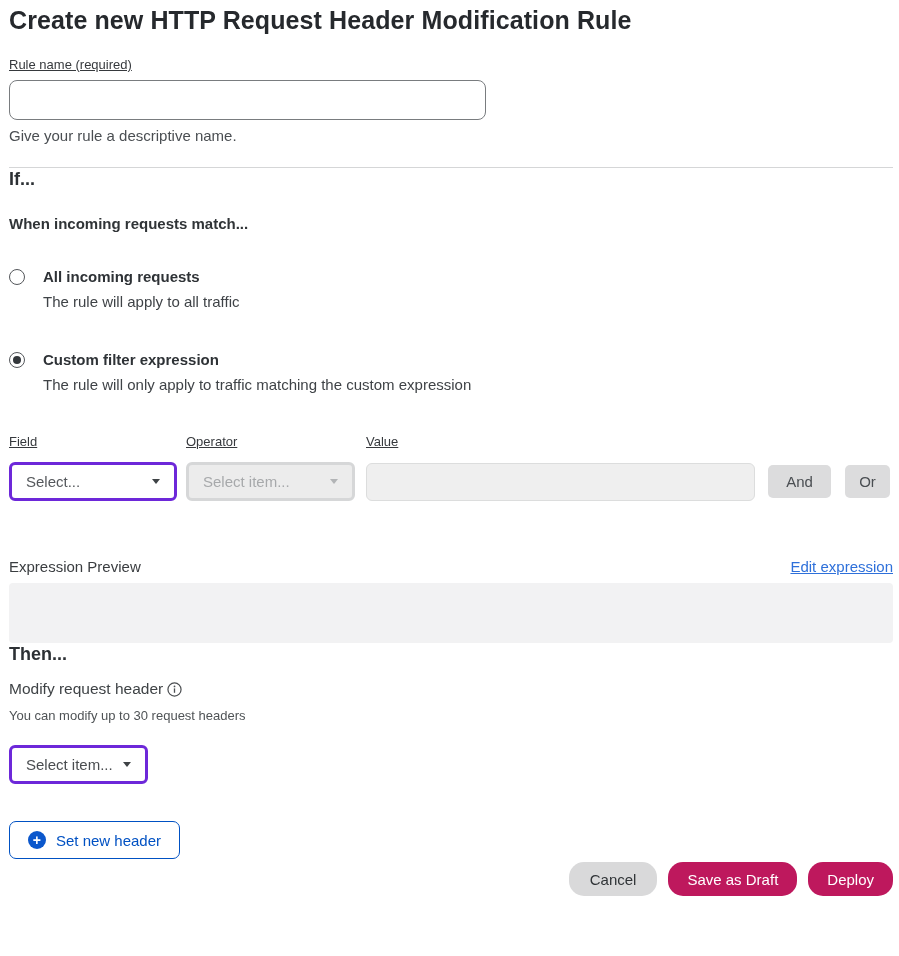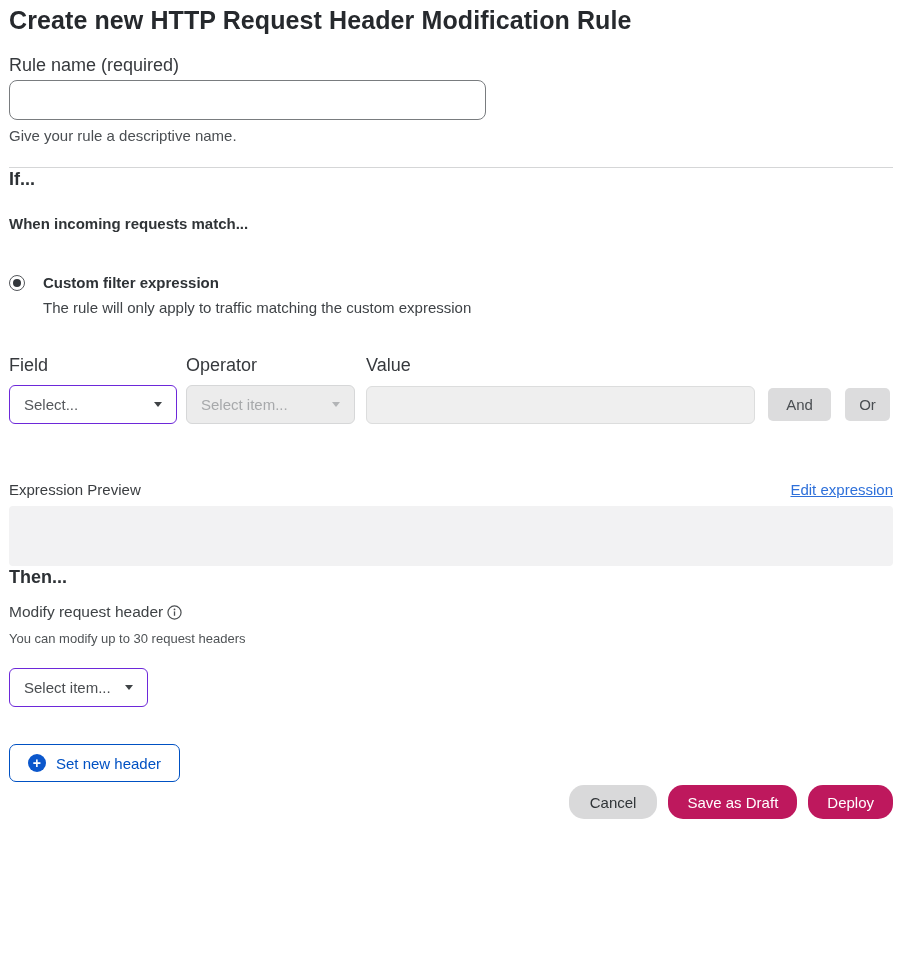--- a/index.html
+++ b/index.html
@@ -13,21 +13,21 @@
   }
   .page { padding: 8px 6px 16px 9px; width: 899px; }
 
   .title {
     font-size: 25px; line-height: 24px; font-weight: 700;
     color: #26292d; margin: 0;
     letter-spacing: 0.1px;
   }
 
   .field-label {
-    font-size: 18px; line-height: 18px; color: #36393d;
+    font-size: 13px; line-height: 18px; color: #36393d; text-decoration: underline;
   }
   .rule-label { margin-top: 24px; }
   .rule-input {
     display: block;
     margin-top: 6px;
     width: 477px; height: 40px;
     border: 1px solid #797c7f; border-radius: 8px;
     background: #fff;
     font-family: "Liberation Sans", sans-serif;
     font-size: 15px; padding: 0 12px; color: #303437;
@@ -64,21 +64,21 @@
   .radio.selected::after {
     content: ""; position: absolute; inset: 3px;
     border-radius: 50%; background: #33373b;
   }
   .option-label { font-size: 15px; line-height: 17px; font-weight: 700; color: #2e3236; }
   .option-desc { margin-top: 8px; font-size: 15px; line-height: 17px; font-weight: 400; color: #3f4347; }
 
   .builder-row { margin-top: 40px; display: flex; align-items: flex-end; }
   .builder-col .field-label { margin-bottom: 11px; }
   .select {
-    height: 39px; border: 1px solid #6d28d9; border-radius: 6px;
+    height: 39px; border: 3px solid #6d28d9; border-radius: 6px;
     background: #fff; display: flex; align-items: center;
     justify-content: space-between; padding: 0 14px 0 14px;
     cursor: pointer;
   }
   .select-text { font-size: 15px; color: #55585c; }
   .chev {
     width: 0; height: 0;
     border-left: 4.5px solid transparent; border-right: 4.5px solid transparent;
     border-top: 5.5px solid #3f4346;
     margin-left: 8px;
@@ -166,20 +166,27 @@
 
   <div class="field-label rule-label">Rule name (required)</div>
   <input class="rule-input" type="text" value="" style="">
   <div class="rule-helper">Give your rule a descriptive name.</div>
 
   <hr class="divider">
 
   <h2 class="section-heading if-heading">If...</h2>
   <div class="match-heading">When incoming requests match...</div>
 
+  <div class="radio-row radio-row-1">
+    <span class="radio"></span>
+    <div>
+      <div class="option-label">All incoming requests</div>
+      <div class="option-desc">The rule will apply to all traffic</div>
+    </div>
+  </div>
 
   <div class="radio-row radio-row-2">
     <span class="radio selected"></span>
     <div>
       <div class="option-label">Custom filter expression</div>
       <div class="option-desc">The rule will only apply to traffic matching the custom expression</div>
     </div>
   </div>
 
   <div class="builder-row">

